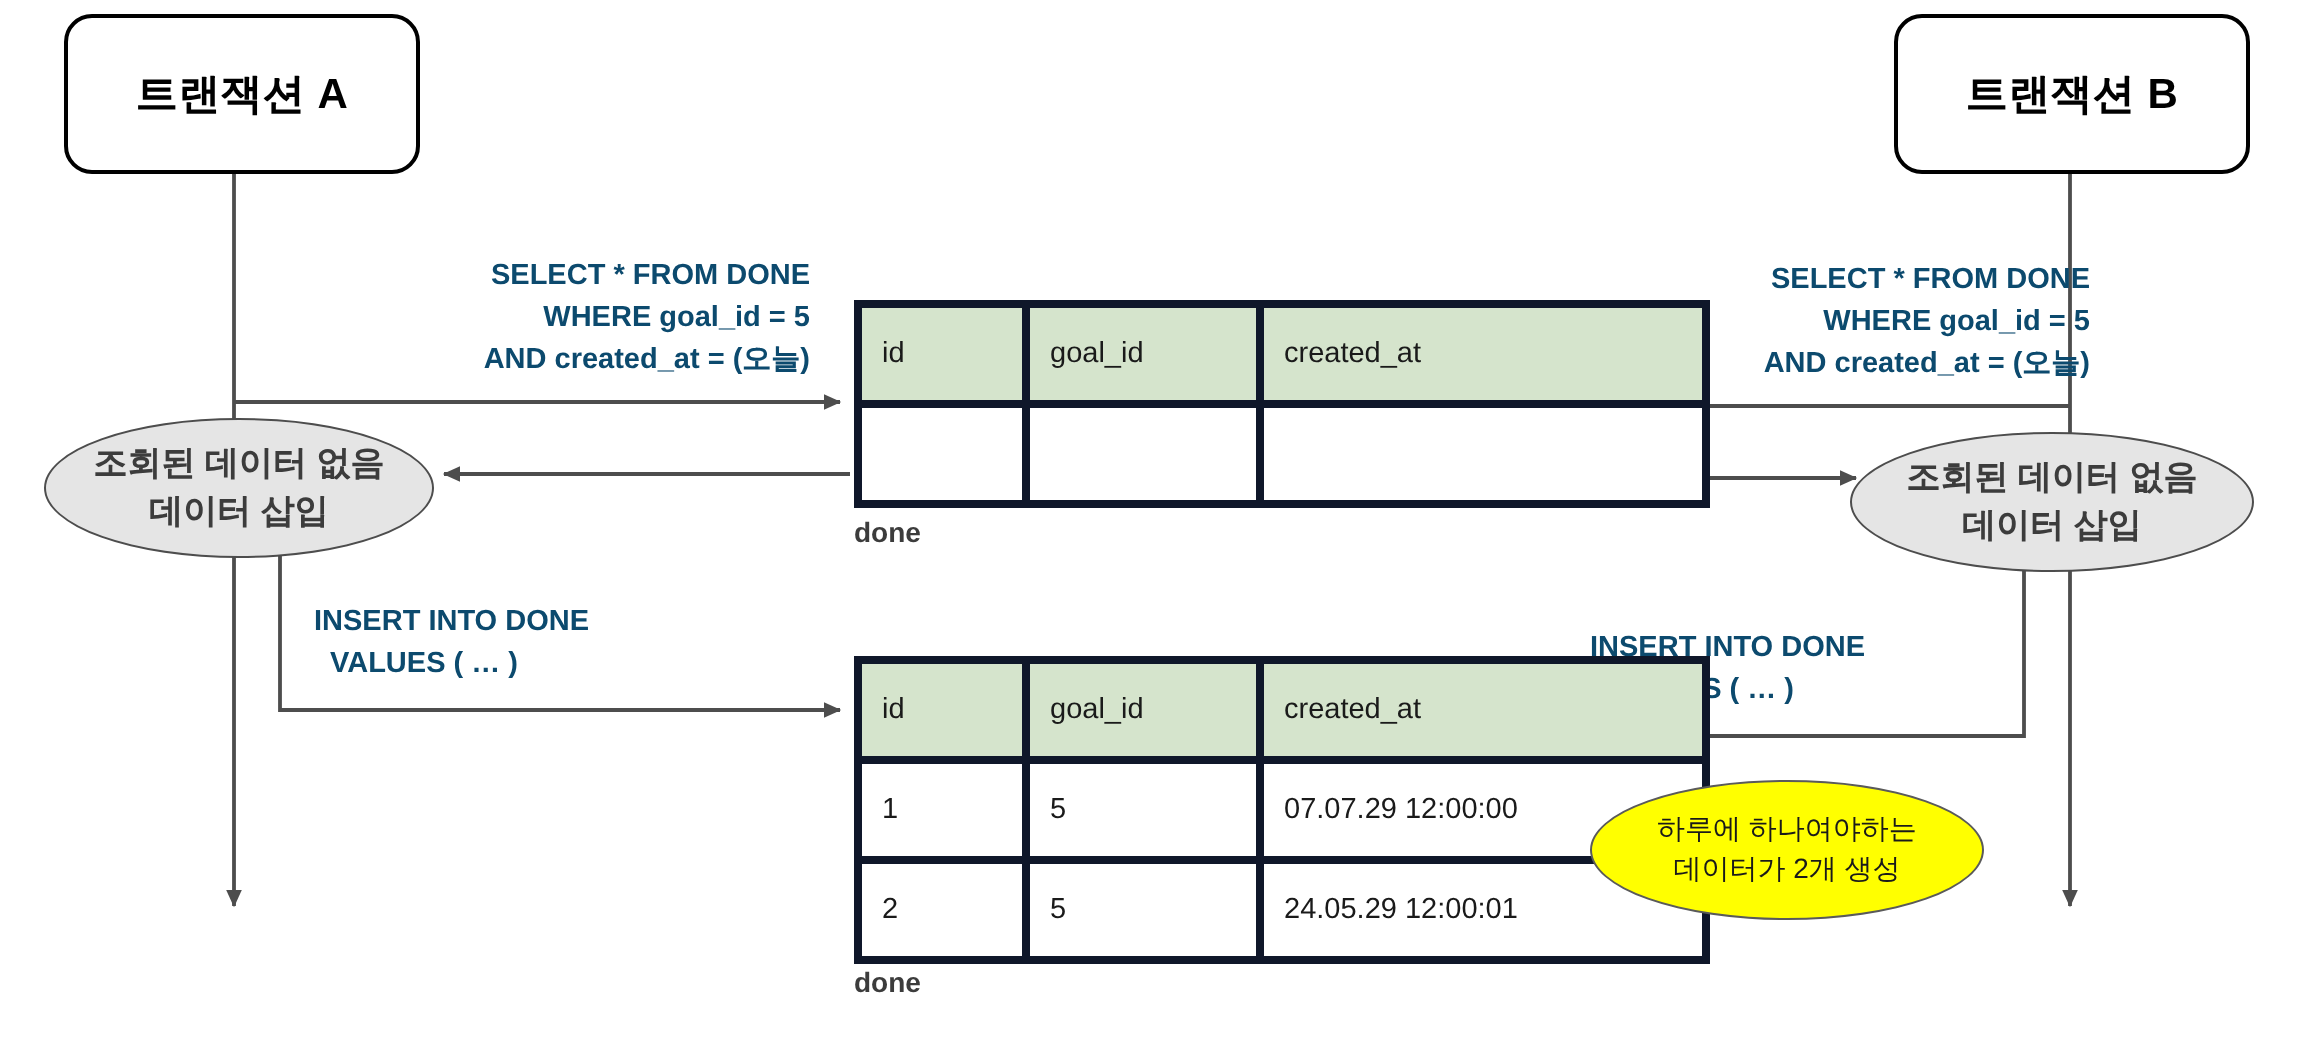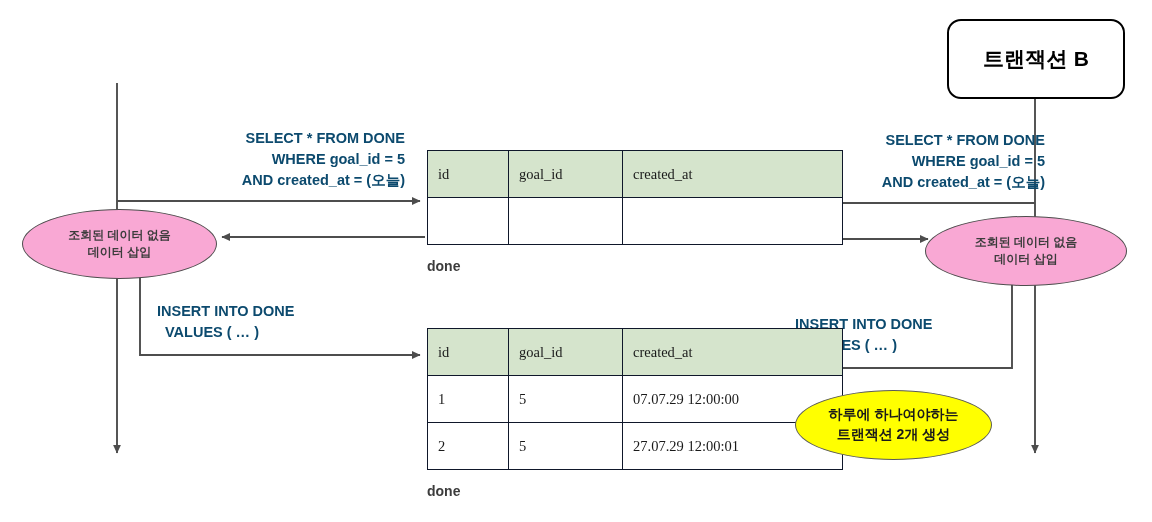--- a/index.html
+++ b/index.html
@@ -4,43 +4,43 @@
 <style>
   html,body{margin:0;padding:0;background:#ffffff;}
   body{width:1152px;height:522px;overflow:hidden;
        font-family:"Liberation Sans","DejaVu Sans",sans-serif;}
   #stage{position:relative;width:1152px;height:522px;background:#fff;}
   svg#wires{position:absolute;left:0;top:0;width:1152px;height:522px;pointer-events:none;}
 
   .txnbox{position:absolute;border:2.2px solid #000;border-radius:14px;background:#fff;
           display:flex;align-items:center;justify-content:center;
           font-weight:bold;font-size:21px;color:#000;letter-spacing:.2px;}
-  .ellipse{position:absolute;border:1.6px solid #4d4d4d;border-radius:50%;background:#f9a8d4;
+  .ellipse{position:absolute;border:1.6px solid #4d4d4d;border-radius:50%;background:#e5e5e5;
            display:flex;flex-direction:column;align-items:center;justify-content:center;
-           font-weight:bold;font-size:12px;color:#3c3c3c;line-height:1.42;}
+           font-weight:bold;font-size:17px;color:#3c3c3c;line-height:1.42;}
   .ellipse span{display:block;white-space:nowrap;}
 
   .sql{position:absolute;font-weight:bold;font-size:14.5px;color:#0c4a6e;
        line-height:1.46;text-align:right;white-space:nowrap;}
   .sql.l2{text-align:center;}
   .sql span{display:block;}
 
   table.dt{position:absolute;border-collapse:collapse;background:#fff;
            font-size:14.5px;color:#1a1a1a;}
-  table.dt td{border:1px solid #0f172a;padding:0 10px;height:46px;vertical-align:middle;
-              font-family:Liberation Serif, serif;}
+  table.dt td{border:4px solid #0f172a;padding:0 10px;height:46px;vertical-align:middle;
+              font-family:Liberation Sans, sans-serif;}
   table.dt tr.hdr td{background:#d5e4cc;}
   td.c-id{width:60px;}
   td.c-goal{width:93px;}
   td.c-created{width:199px;}
   .tcap{position:absolute;font-weight:bold;font-size:14px;color:#3c3c3c;text-align:left;}
 
   .callout{position:absolute;background:#ffff00;border:1.4px solid #5a5a5a;border-radius:50%;
            display:flex;flex-direction:column;align-items:center;justify-content:center;
-           font-weight:bold;font-size:14px;color:#1a1a1a;line-height:1.4;}
+           font-weight:normal;font-size:14px;color:#1a1a1a;line-height:1.4;}
   .callout span{display:block;white-space:nowrap;}
 </style>
 </head>
 <body>
 
 <div id="stage">
 
   <svg id="wires" viewBox="0 0 1152 522" xmlns="http://www.w3.org/2000/svg">
     <defs>
       <marker id="ah" markerWidth="9" markerHeight="9" refX="8" refY="4.5" orient="auto" markerUnits="userSpaceOnUse">
@@ -64,21 +64,24 @@
       <path d="M1035,203 L791,203" marker-end="url(#ah)"></path>
 
       <path d="M780,239 L928,239" marker-end="url(#ah)"></path>
 
       <path d="M1035,283 L1035,453" marker-end="url(#ah)"></path>
 
       <path d="M1012,283 L1012,368 L791,368" marker-end="url(#ah)"></path>
     </g>
   </svg>
 
-  <div class="txnbox" style="left:947px;top:19px;width:174px;height:76px;">
+  <div class="txnbox" style="left:32px;top:7px;width:174px;height:76px;">
+    <span>트랜잭션 A</span>
+  </div>
+  <div class="txnbox" style="left:947px;top:7px;width:174px;height:76px;">
     <span>트랜잭션 B</span>
   </div>
 
   <div class="ellipse" style="left:22px;top:209px;width:193px;height:68px;">
     <span>조회된 데이터 없음</span>
     <span>데이터 삽입</span>
   </div>
   <div class="ellipse" style="left:925px;top:216px;width:200px;height:68px;">
     <span>조회된 데이터 없음</span>
     <span>데이터 삽입</span>
@@ -128,24 +131,24 @@
       <td class="c-created">created_at</td>
     </tr>
     <tr>
       <td class="c-id">1</td>
       <td class="c-goal">5</td>
       <td class="c-created">07.07.29 12:00:00</td>
     </tr>
     <tr>
       <td class="c-id">2</td>
       <td class="c-goal">5</td>
-      <td class="c-created">27.07.29 12:00:01</td>
+      <td class="c-created">24.05.29 12:00:01</td>
     </tr>
   </tbody>
     </table>
   <div class="tcap" style="left:427px;top:483px;width:353px;">done</div>
 
   <div class="callout" style="left:795px;top:390px;width:195px;height:68px;">
     <span>하루에 하나여야하는</span>
-    <span>트랜잭션 2개 생성</span>
+    <span>데이터가 2개 생성</span>
   </div>
 
 </div>
 
 </body></html>

